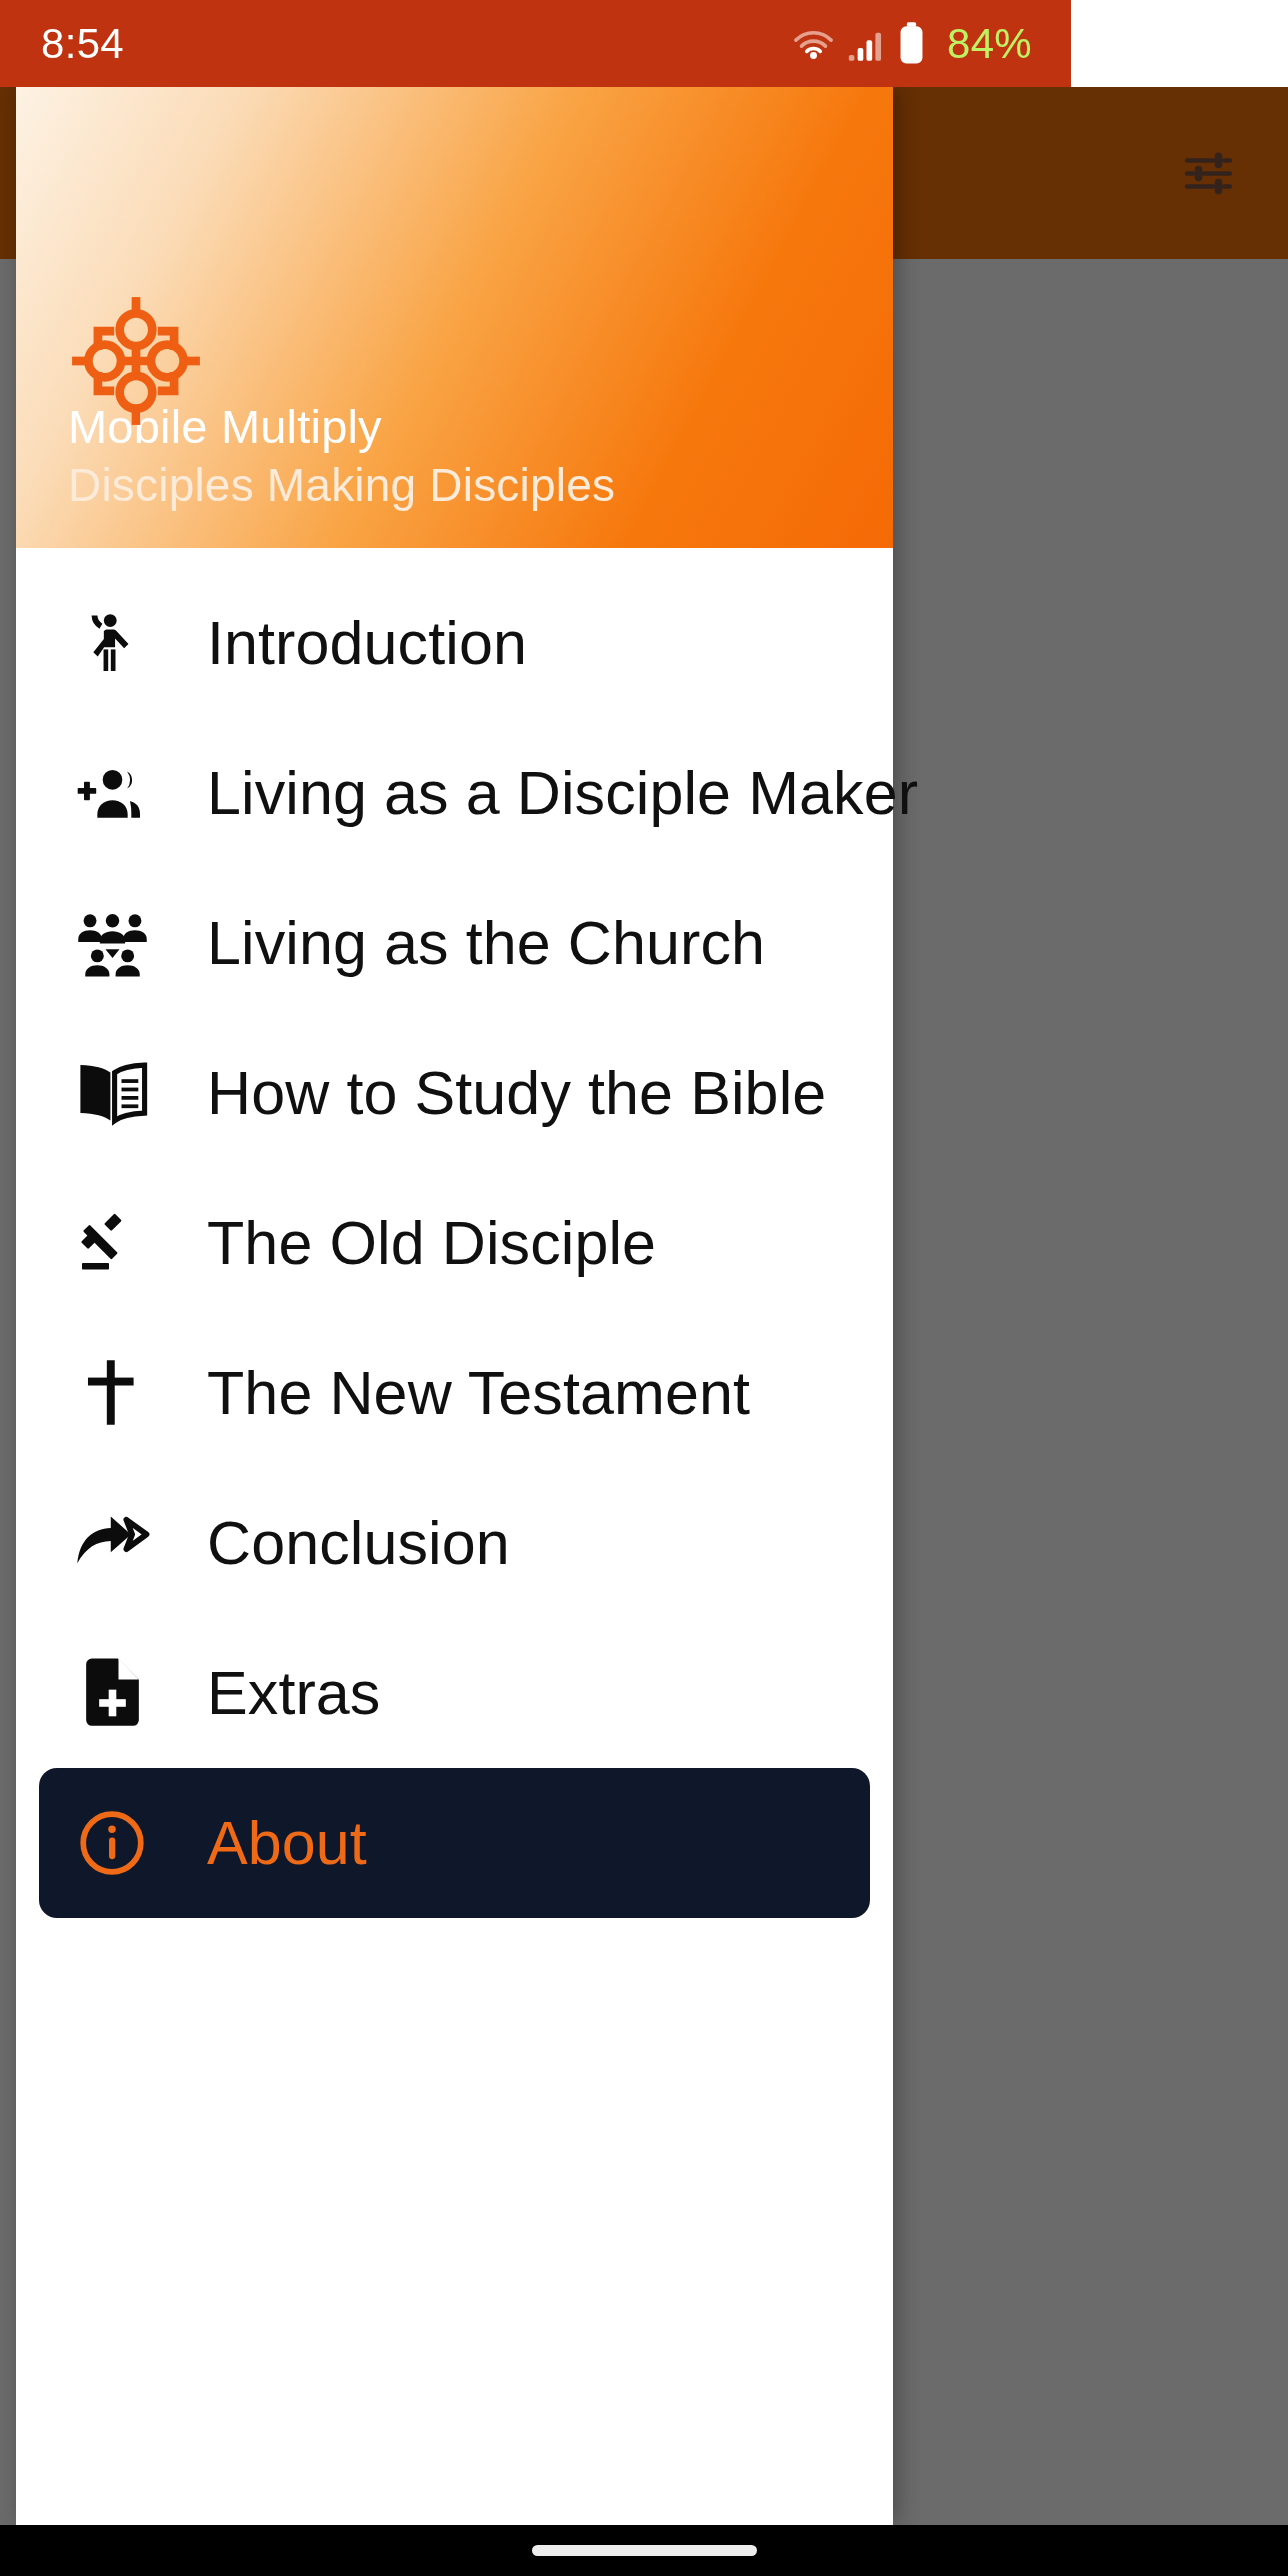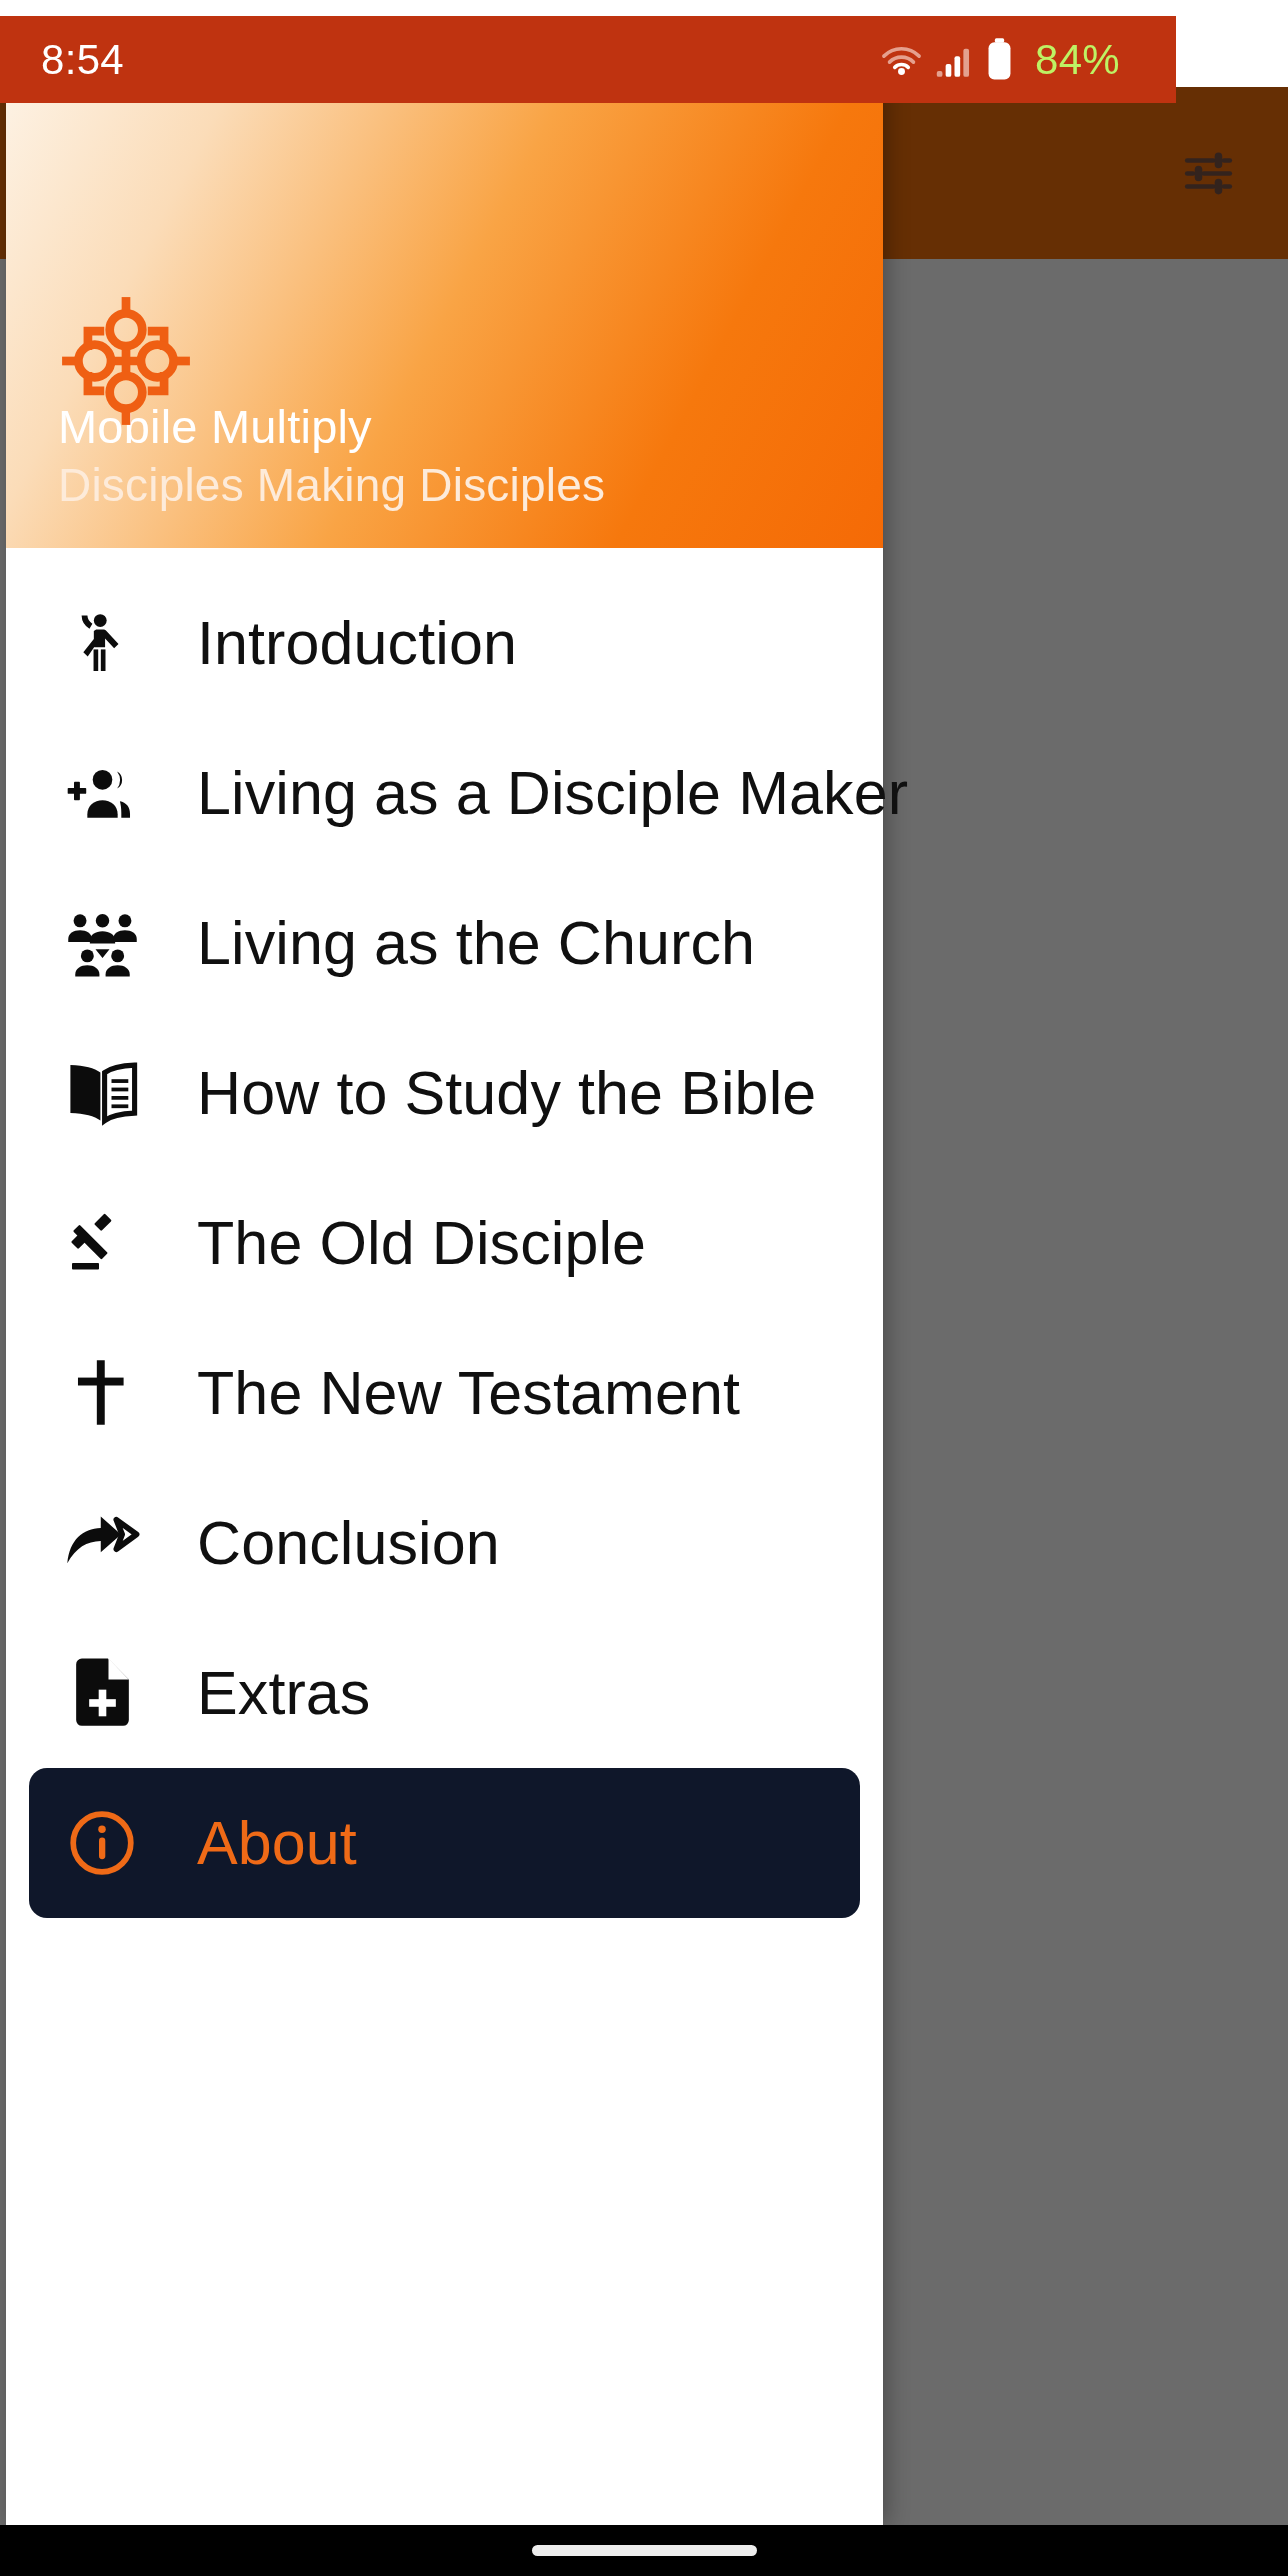--- a/index.html
+++ b/index.html
@@ -43,34 +43,34 @@
 
   
   #scrim {
     position:absolute; left:0; top:87px; width:1288px; height:2438px;
     background:rgba(0,0,0,0.58);
     pointer-events:none;
   }
 
   
   #status-bar {
-    position:absolute; left:0; top:16px; width:1176px; height:87px;
+    position:absolute; left:0; top:0; width:1071px; height:87px;
     background:#bf3310;
     display:flex; align-items:center;
-    padding:0 56px 0 41px;
+    padding:0 39px 0 41px;
     z-index:40;
   }
   #clock { color:#fff; font-size:42px; letter-spacing:0.3px; }
   #status-icons { margin-left:auto; display:flex; align-items:center; gap:10.7px; }
   #status-icons svg { display:block; }
   #battery-pct { color:#bef264; font-size:42px; margin-left:10.7px; letter-spacing:0.3px; }
 
   
   #drawer {
-    position:absolute; left:6px; top:87px; width:877px; height:2438px;
+    position:absolute; left:16px; top:87px; width:877px; height:2438px;
     background:#fff; z-index:30;
     display:flex; flex-direction:column;
     box-shadow:5.4px 0 21.5px rgba(0,0,0,0.30);
   }
   #drawer-header {
     position:relative; height:461px; flex:0 0 461px;
     background:linear-gradient(118deg,#fdf2e4 0%, #fbdcb8 20%, #f9a445 50%, #f6780d 76%, #f56a06 100%);
     padding:0 52px;
     display:flex; flex-direction:column; justify-content:flex-end;
   }

